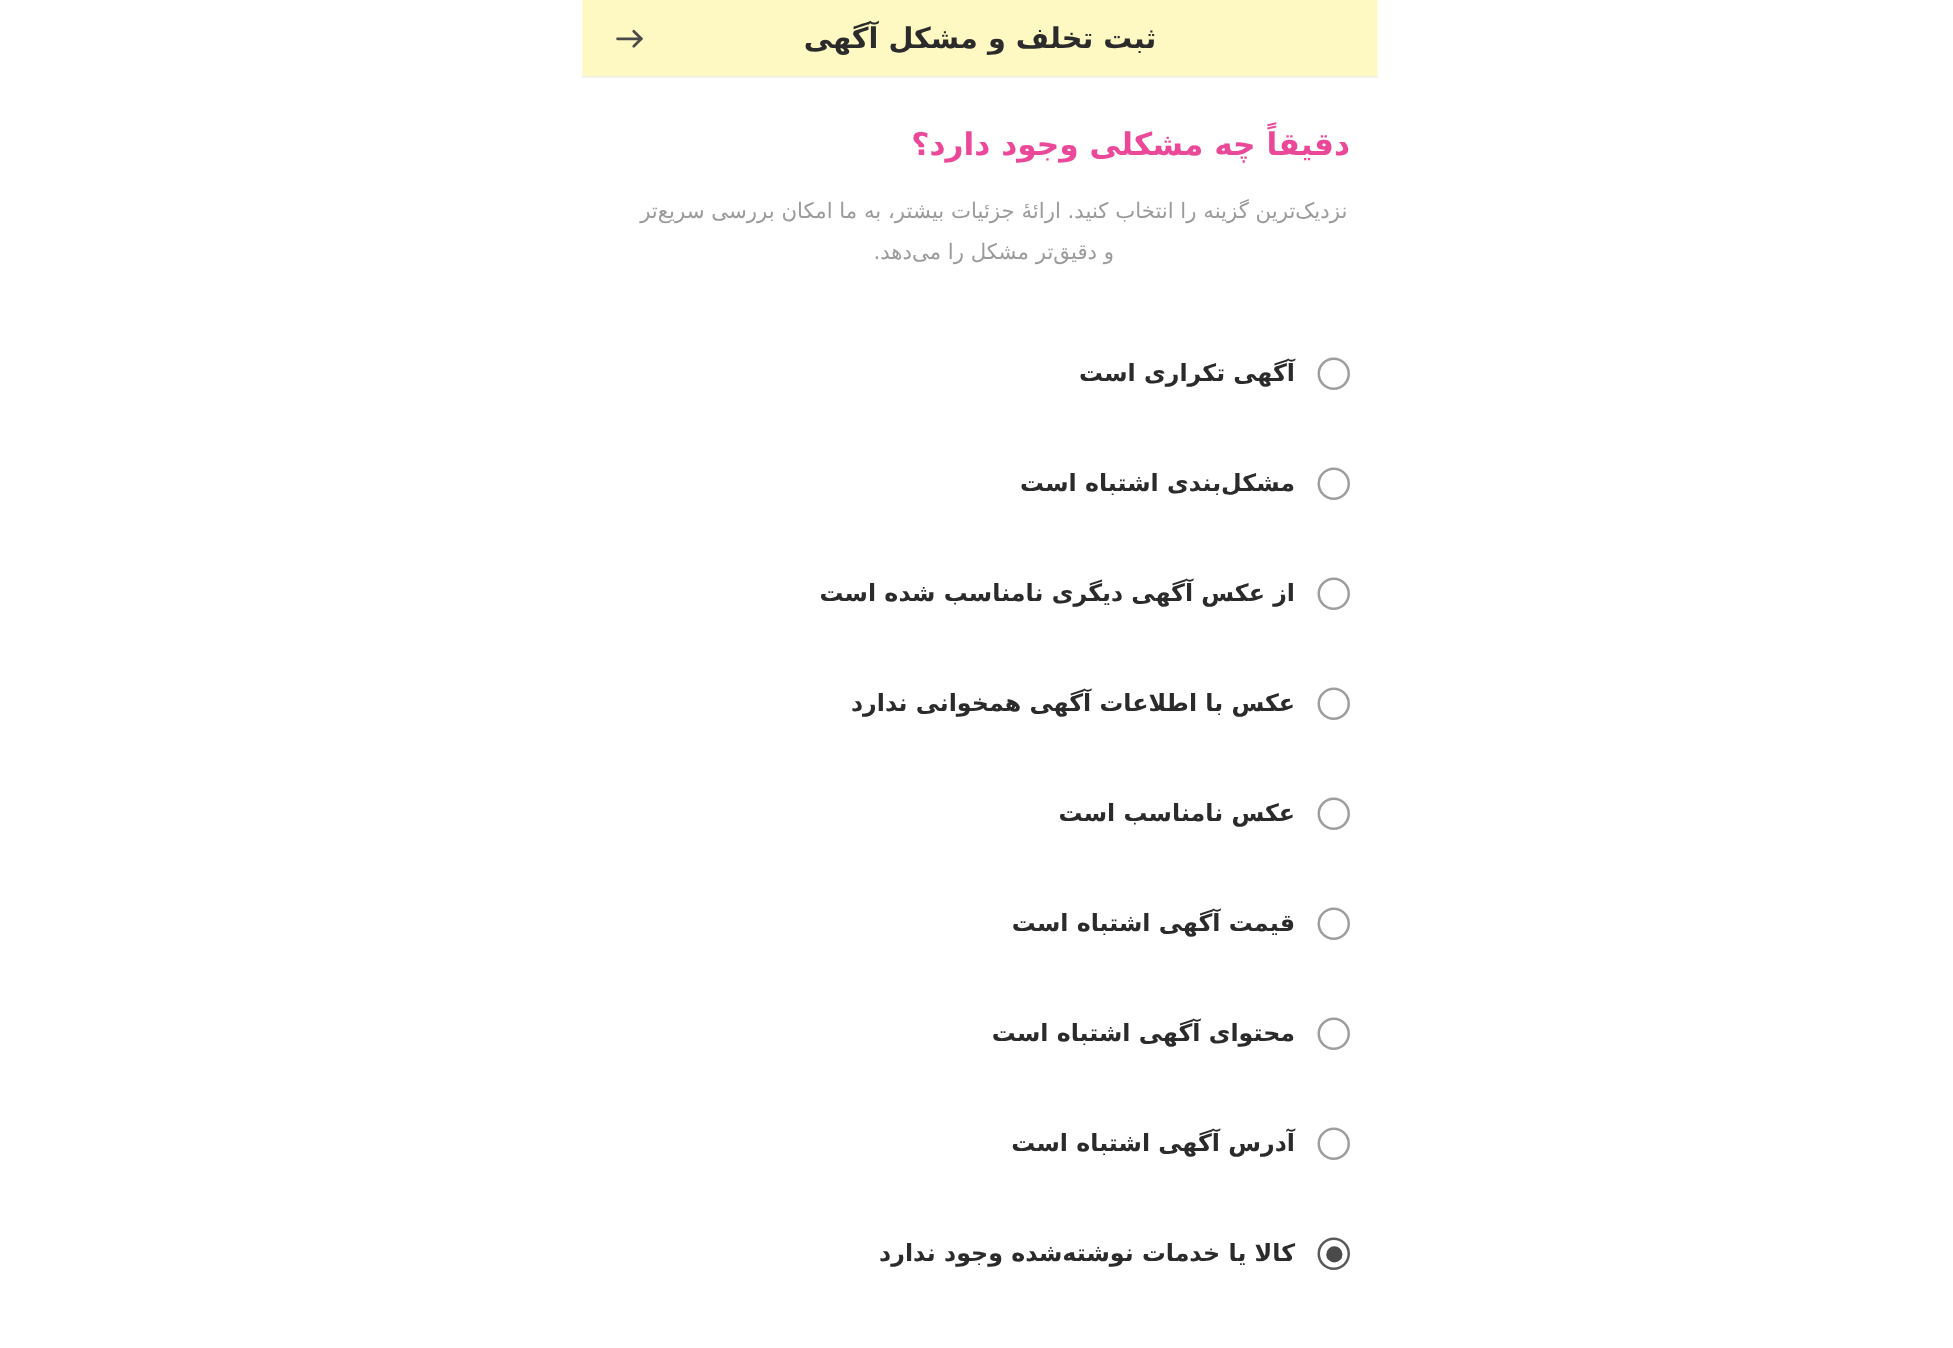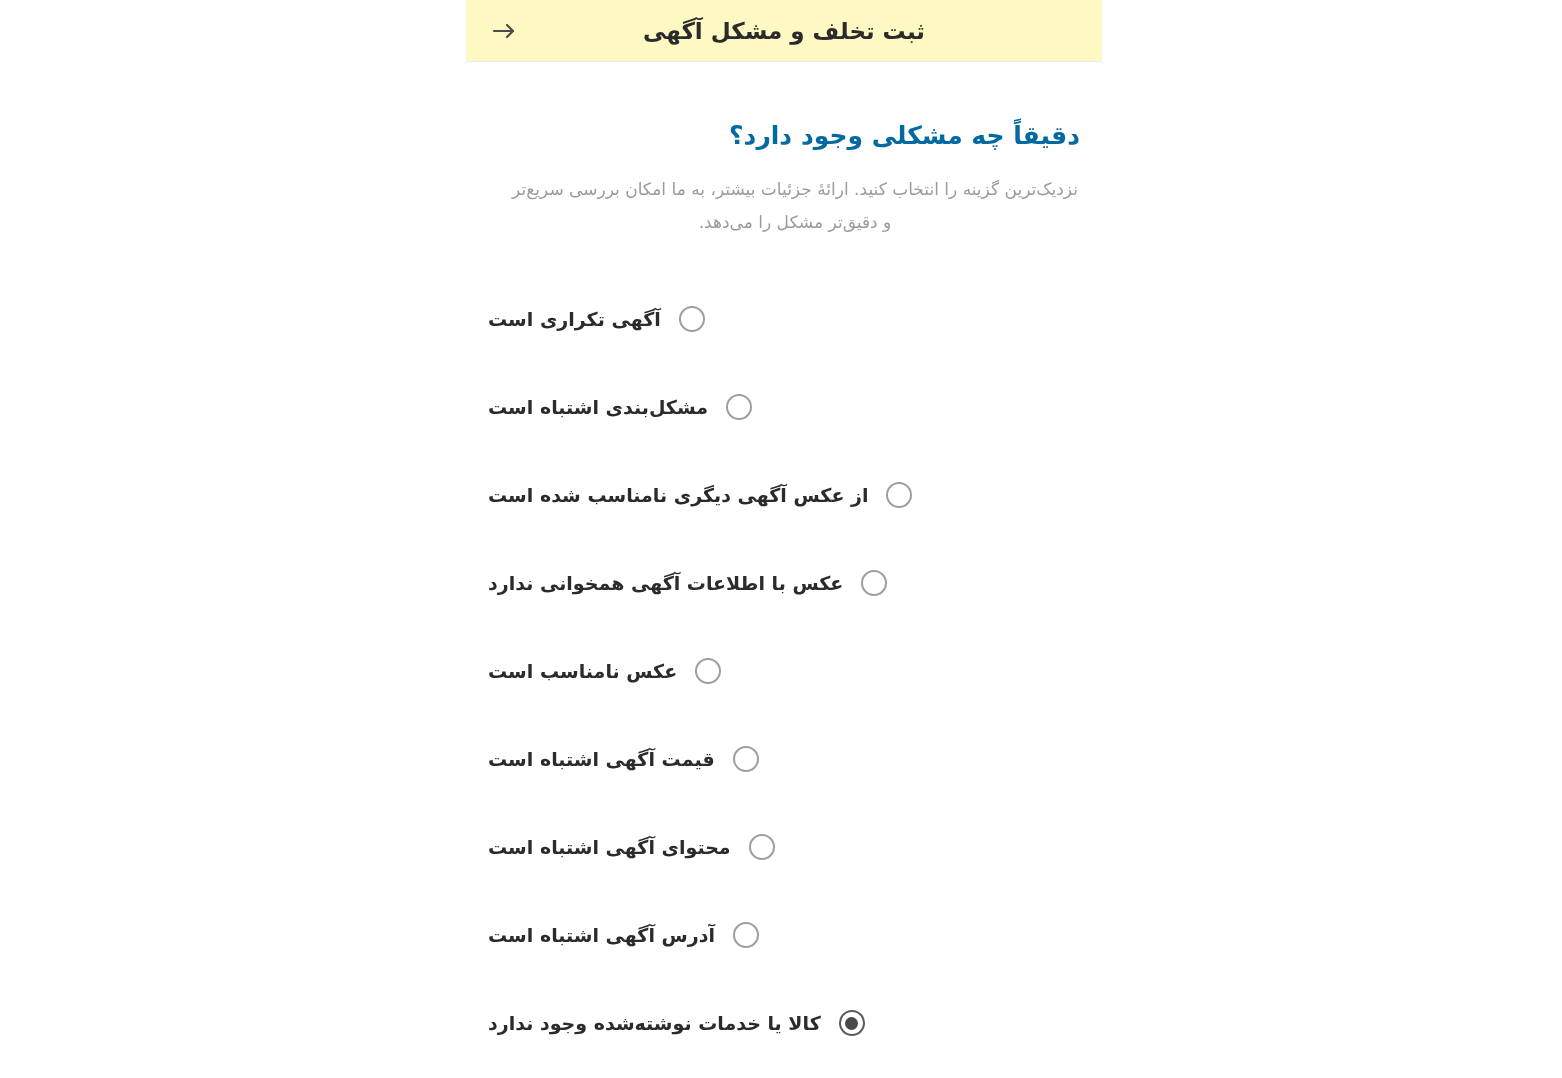--- a/index.html
+++ b/index.html
@@ -55,24 +55,24 @@
     justify-content: center;
     cursor: pointer;
   }
   .back-arrow svg { display: block; }
 
   
   .content {
     padding: 0 22px;
   }
   .question {
-    margin-top: 56px;
+    margin-top: 36px;
     font-size: 25px;
     font-weight: bold;
-    color: #0369a1;
+    color: #ec4899;
     text-align: right;
     line-height: 1.4;
   }
   .subtitle {
     margin-top: 20px;
     font-size: 17px;
     color: #9b9b9b;
     text-align: center;
     line-height: 1.95;
     max-width: 570px;
@@ -80,21 +80,21 @@
     margin-left: auto;
   }
 
   
   .options {
     margin-top: 36px;
   }
   .option-row {
     display: flex;
     align-items: center;
-    justify-content: flex-end;
+    justify-content: flex-start;
     height: 88px;
     cursor: pointer;
     gap: 18px;
   }
   .radio {
     flex: 0 0 auto;
     width: 26px;
     height: 26px;
     border-radius: 50%;
     border: 2px solid #9e9e9e;

